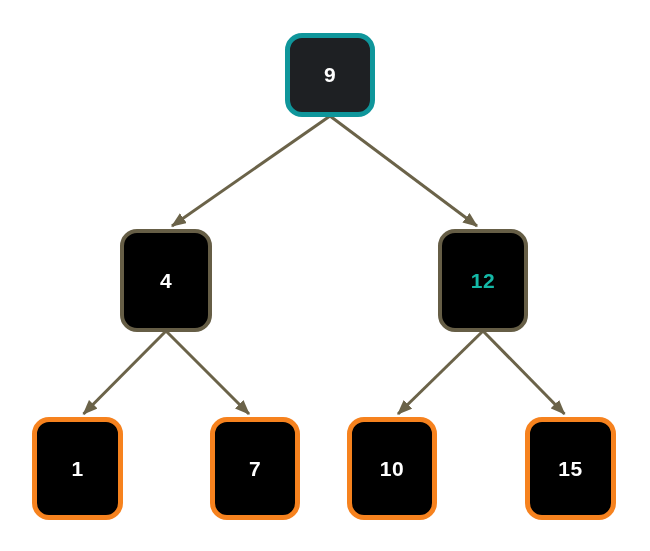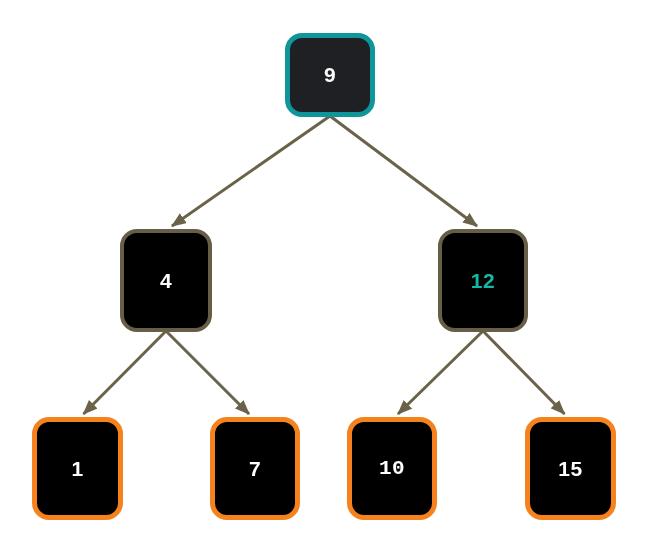--- a/index.html
+++ b/index.html
@@ -58,20 +58,20 @@
       </div>
       <div class="node" style="left: 438px; top: 229px; width: 90px; height: 103px; background: rgb(0, 0, 0); border-color: rgb(102, 94, 70); border-width: 4px; color: #14b8a6;">
         <span>12</span>
       </div>
       <div class="node" style="left: 32px; top: 417px; width: 91px; height: 103px; background: rgb(0, 0, 0); border-color: rgb(246, 130, 30); border-width: 5px; color: rgb(255, 255, 255);">
         <span>1</span>
       </div>
       <div class="node" style="left: 210px; top: 417px; width: 90px; height: 103px; background: rgb(0, 0, 0); border-color: rgb(246, 130, 30); border-width: 5px; color: rgb(255, 255, 255);">
         <span>7</span>
       </div>
-      <div class="node" style="left: 347px; top: 417px; width: 90px; height: 103px; background: rgb(0, 0, 0); border-color: rgb(246, 130, 30); border-width: 5px; color: rgb(255, 255, 255); font-family: Liberation Mono, monospace;">
+      <div class="node" style="left: 347px; top: 417px; width: 90px; height: 103px; background: rgb(0, 0, 0); border-color: rgb(246, 130, 30); border-width: 5px; color: rgb(255, 255, 255);">
         <span>10</span>
       </div>
       <div class="node" style="left: 525px; top: 417px; width: 91px; height: 103px; background: rgb(0, 0, 0); border-color: rgb(246, 130, 30); border-width: 5px; color: rgb(255, 255, 255); text-align: right;">
         <span>15</span>
       </div>
     </div>
 </div>
 
 </body></html>

